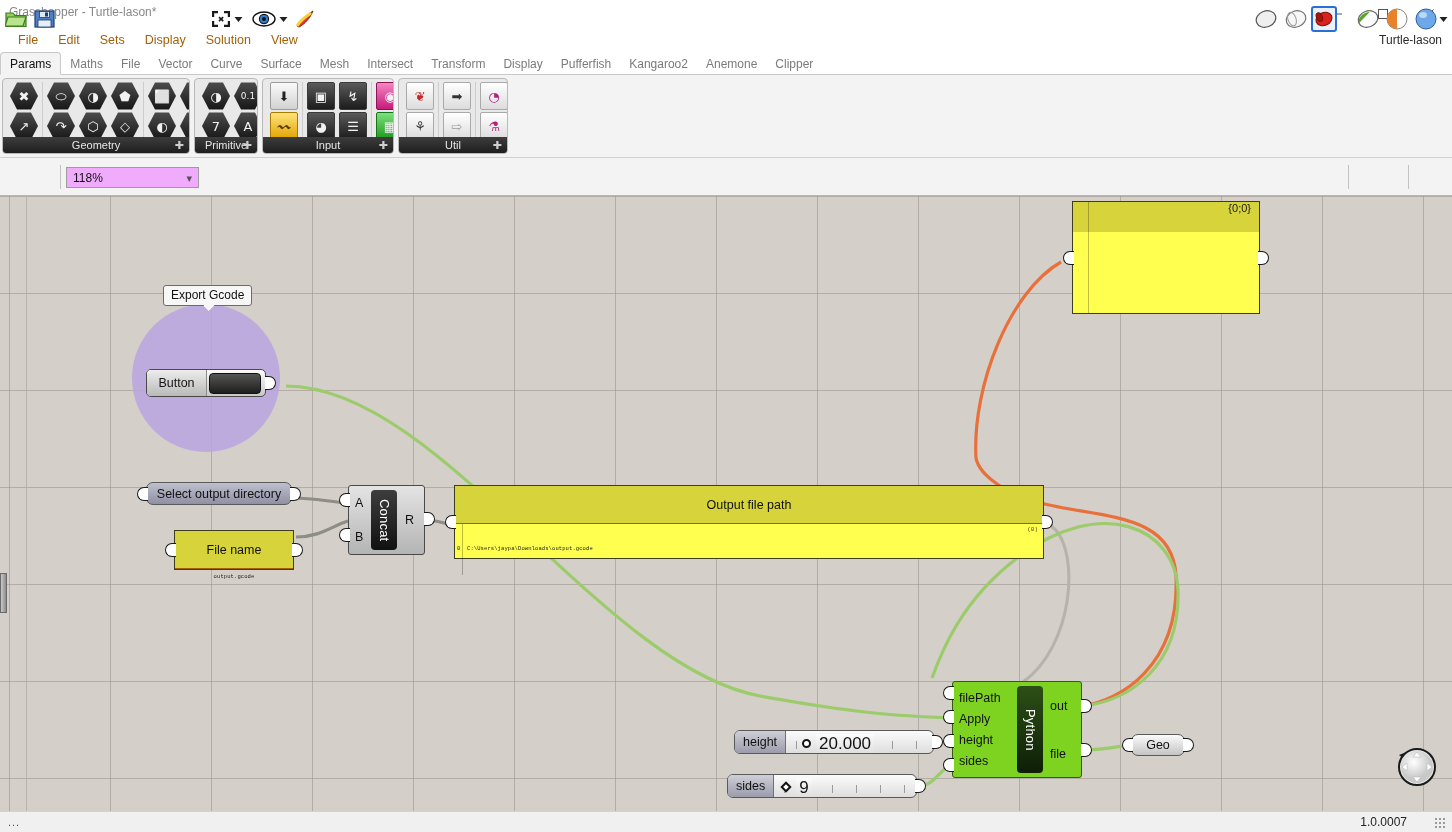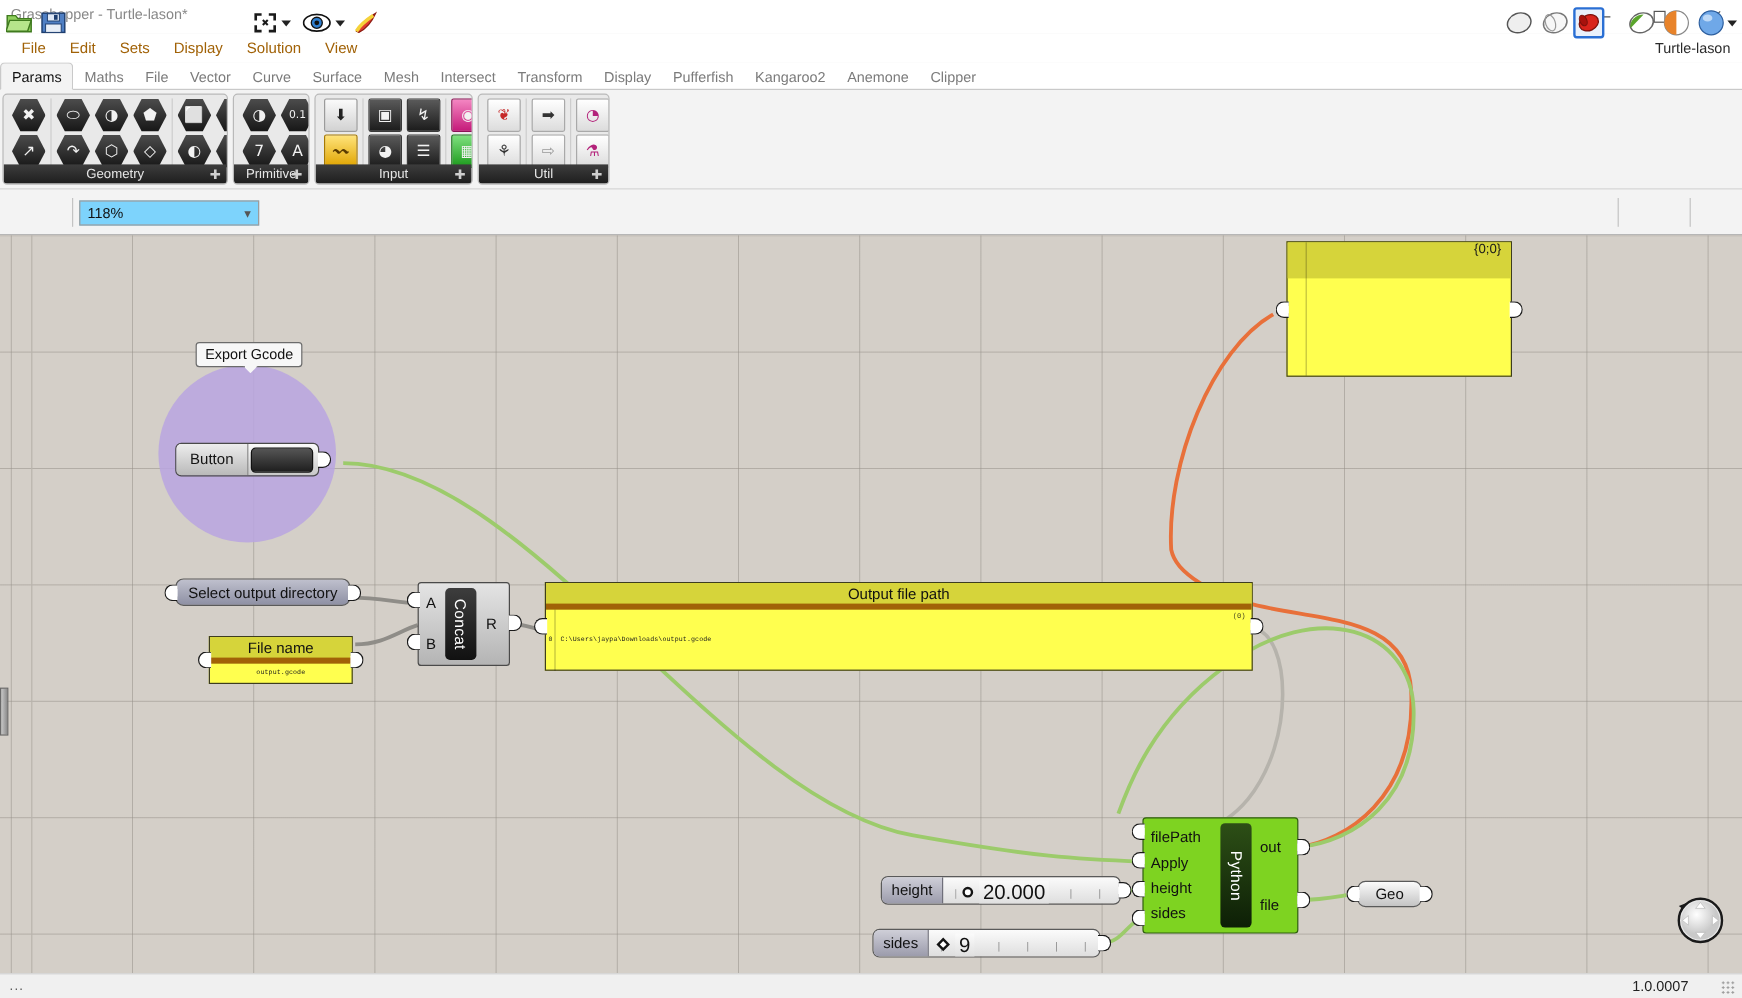--- a/index.html
+++ b/index.html
@@ -111,22 +111,22 @@
   
   .toolbar2 {
     position: absolute; left: 0; top: 158px; width: 1452px; height: 38px;
     background: #f3f3f3; border-bottom: 1px solid #b6b6b6;
   }
   .tb-icon {
     position: absolute; top: 6px; width: 26px; height: 26px;
     display: flex; align-items: center; justify-content: center;
   }
   .zoomcombo {
-    position: absolute; left: 66px; top: 167px; width: 150px; height: 21px;
-    background: #7dd3fc; border: 1px solid #9c9c9c;
+    position: absolute; left: 66px; top: 167px; width: 133px; height: 21px;
+    background: #f0abfc; border: 1px solid #9c9c9c;
     display: flex; align-items: center;
   }
   .zoomcombo .zval { font-size: 12px; color: #111; padding-left: 6px; }
   .zoomcombo .zchev { position: absolute; right: 6px; top: 4px; color: #555; font-size: 11px; }
   .tbsep { position: absolute; top: 165px; width: 1px; height: 24px; background: #c3c3c3; }
 
   
   .canvas {
     position: absolute; left: 0; top: 196px; width: 1452px; height: 615px;
     background: #d4cfc8;
@@ -195,21 +195,21 @@
     font-size: 12.5px; color: #111;
   }
   .capsule.sel { background: linear-gradient(#bfc0cd, #8e90a4); }
 
   
   .gpanel {
     position: absolute; border: 1px solid #3d3d20;
     background: #ffff4f;
   }
   .gpanel .phead {
-    height: 22px; background: #d6d43a; border-bottom: 5px solid #a16207;
+    height: 38px; background: #d6d43a; border-bottom: 1px solid #a16207;
     display: flex; align-items: center; justify-content: center;
     font-size: 12.5px; color: #101010;
   }
   .gpanel .pbody { position: relative; }
   .gpanel .pleft { position: absolute; left: 7px; top: 0; bottom: 0; width: 1px; background: rgba(0,0,0,.25); }
   .gpanel .pcontent {
     position: absolute; left: 12px; top: 6px; right: 4px;
     font-family: "Liberation Mono", monospace; font-size: 5.5px; color: #1b1b1b;
     letter-spacing: .1px;
   }

